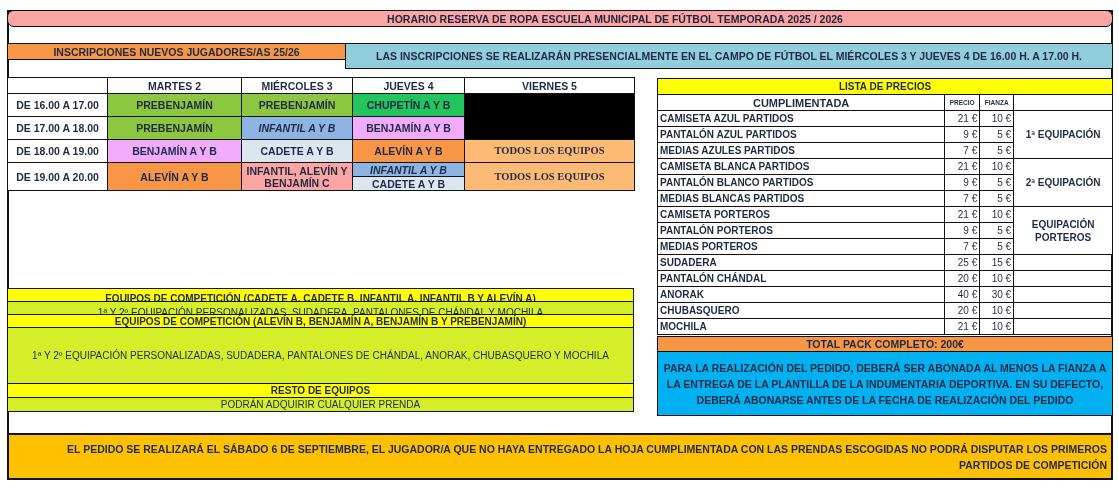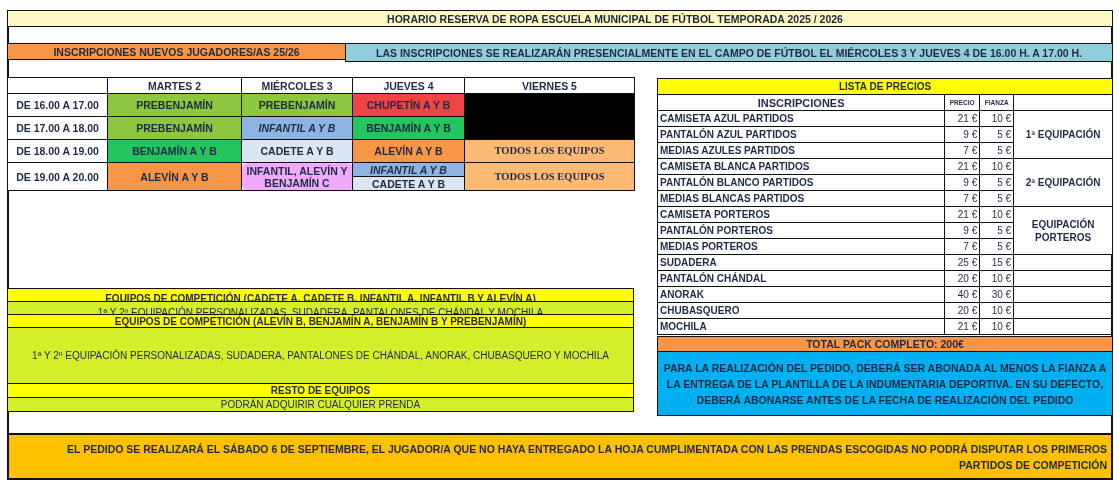--- a/index.html
+++ b/index.html
@@ -1,38 +1,38 @@
 <!DOCTYPE html>
 <html><head>
 <meta charset="utf-8">
 <style>
   * { box-sizing: border-box; margin: 0; padding: 0; }
   html, body { width: 1119px; height: 492px; background: #ffffff; overflow: hidden; }
   body { font-family: "Liberation Sans", "DejaVu Sans", sans-serif; font-weight: bold; color: #1f2a44; position: relative; }
   .abs { position: absolute; }
   .frame { left: 7px; top: 10px; width: 1106px; height: 470px; border: 2px solid #111; }
   .band { display: flex; align-items: center; justify-content: center; font-size: 10.5px; white-space: nowrap; border: 1.5px solid #111; }
-  .title { left: 7px; top: 10px; width: 1106px; height: 17px; background: #fef9c3; color: #1a2540; }
+  .title { left: 7px; top: 10px; width: 1106px; height: 17px; background: #fca5a5; color: #1a2540; border-radius: 7px; }
   .title span { margin-left: 110px; }
   .insc-left { left: 7px; top: 43px; width: 339px; height: 17px; background: #f79646; }
-  .insc-right { left: 345px; top: 43px; width: 768px; height: 19px; background: #92cddc; }
+  .insc-right { left: 345px; top: 43px; width: 768px; height: 26px; background: #92cddc; }
 
   
   .sched { left: 7px; top: 77px; border-collapse: collapse; font-size: 10.5px; padding-left: 44px; }
   .sched td { border: 1.5px solid #111; text-align: center; vertical-align: middle; padding: 0; overflow: hidden; white-space: nowrap; line-height: 12px; }
   .sched .hdr td { height: 16px; background: #fff; }
   .sched .r td { height: 23px; }
   .sched .label { background: #fff; }
   .c-green { background: #8dc63f; }
   .c-blue { background: #8eb4e3; font-style: italic; }
-  .c-peach { background: #ef4444; margin-left: 36px; }
-  .c-yellow { background: #22c55e; }
+  .c-peach { background: #22c55e; margin-left: 36px; }
+  .c-yellow { background: #f0abfc; }
   .c-orange { background: #f79646; }
   .c-lightblue { background: #dce6f1; }
-  .c-pink { background: #f0abfc; border-radius: 6px; }
+  .c-pink { background: #fca5a5; }
   .c-black { background: #000; }
   .c-white { background: #fdba74; font-family: Liberation Serif, serif; }
 
   
   .comp { left: 7px; width: 627px; display: flex; align-items: center; justify-content: center; font-size: 10px; border: 1.5px solid #111; white-space: nowrap; }
   .comp.y { background: #ffff00; font-weight: bold; }
   .comp.g { background: #d4ee2a; font-weight: normal; }
 
   
   .prices { left: 657px; top: 78px; border-collapse: collapse; font-size: 10px; width: 456px; }
@@ -123,21 +123,21 @@
     <col style="width:288px">
       <col style="width:35px">
       <col style="width:34px">
       <col style="width:99px">
   </colgroup>
   <tbody>
       <tr class="top">
     <td colspan="4">LISTA DE PRECIOS</td>
   </tr>
   <tr class="head">
-    <td style="font-size:11px">INSCRIPCIONES</td>
+    <td style="font-size:11px">CUMPLIMENTADA</td>
     <td class="small">PRECIO</td>
     <td class="small">FIANZA</td>
     <td></td>
   </tr>
   <tr>
     <td class="item">CAMISETA AZUL PARTIDOS</td>
     <td class="num">21 €</td>
     <td class="num">10 €</td>
     <td class="grp" rowspan="3">1ª EQUIPACIÓN</td>
   </tr>

